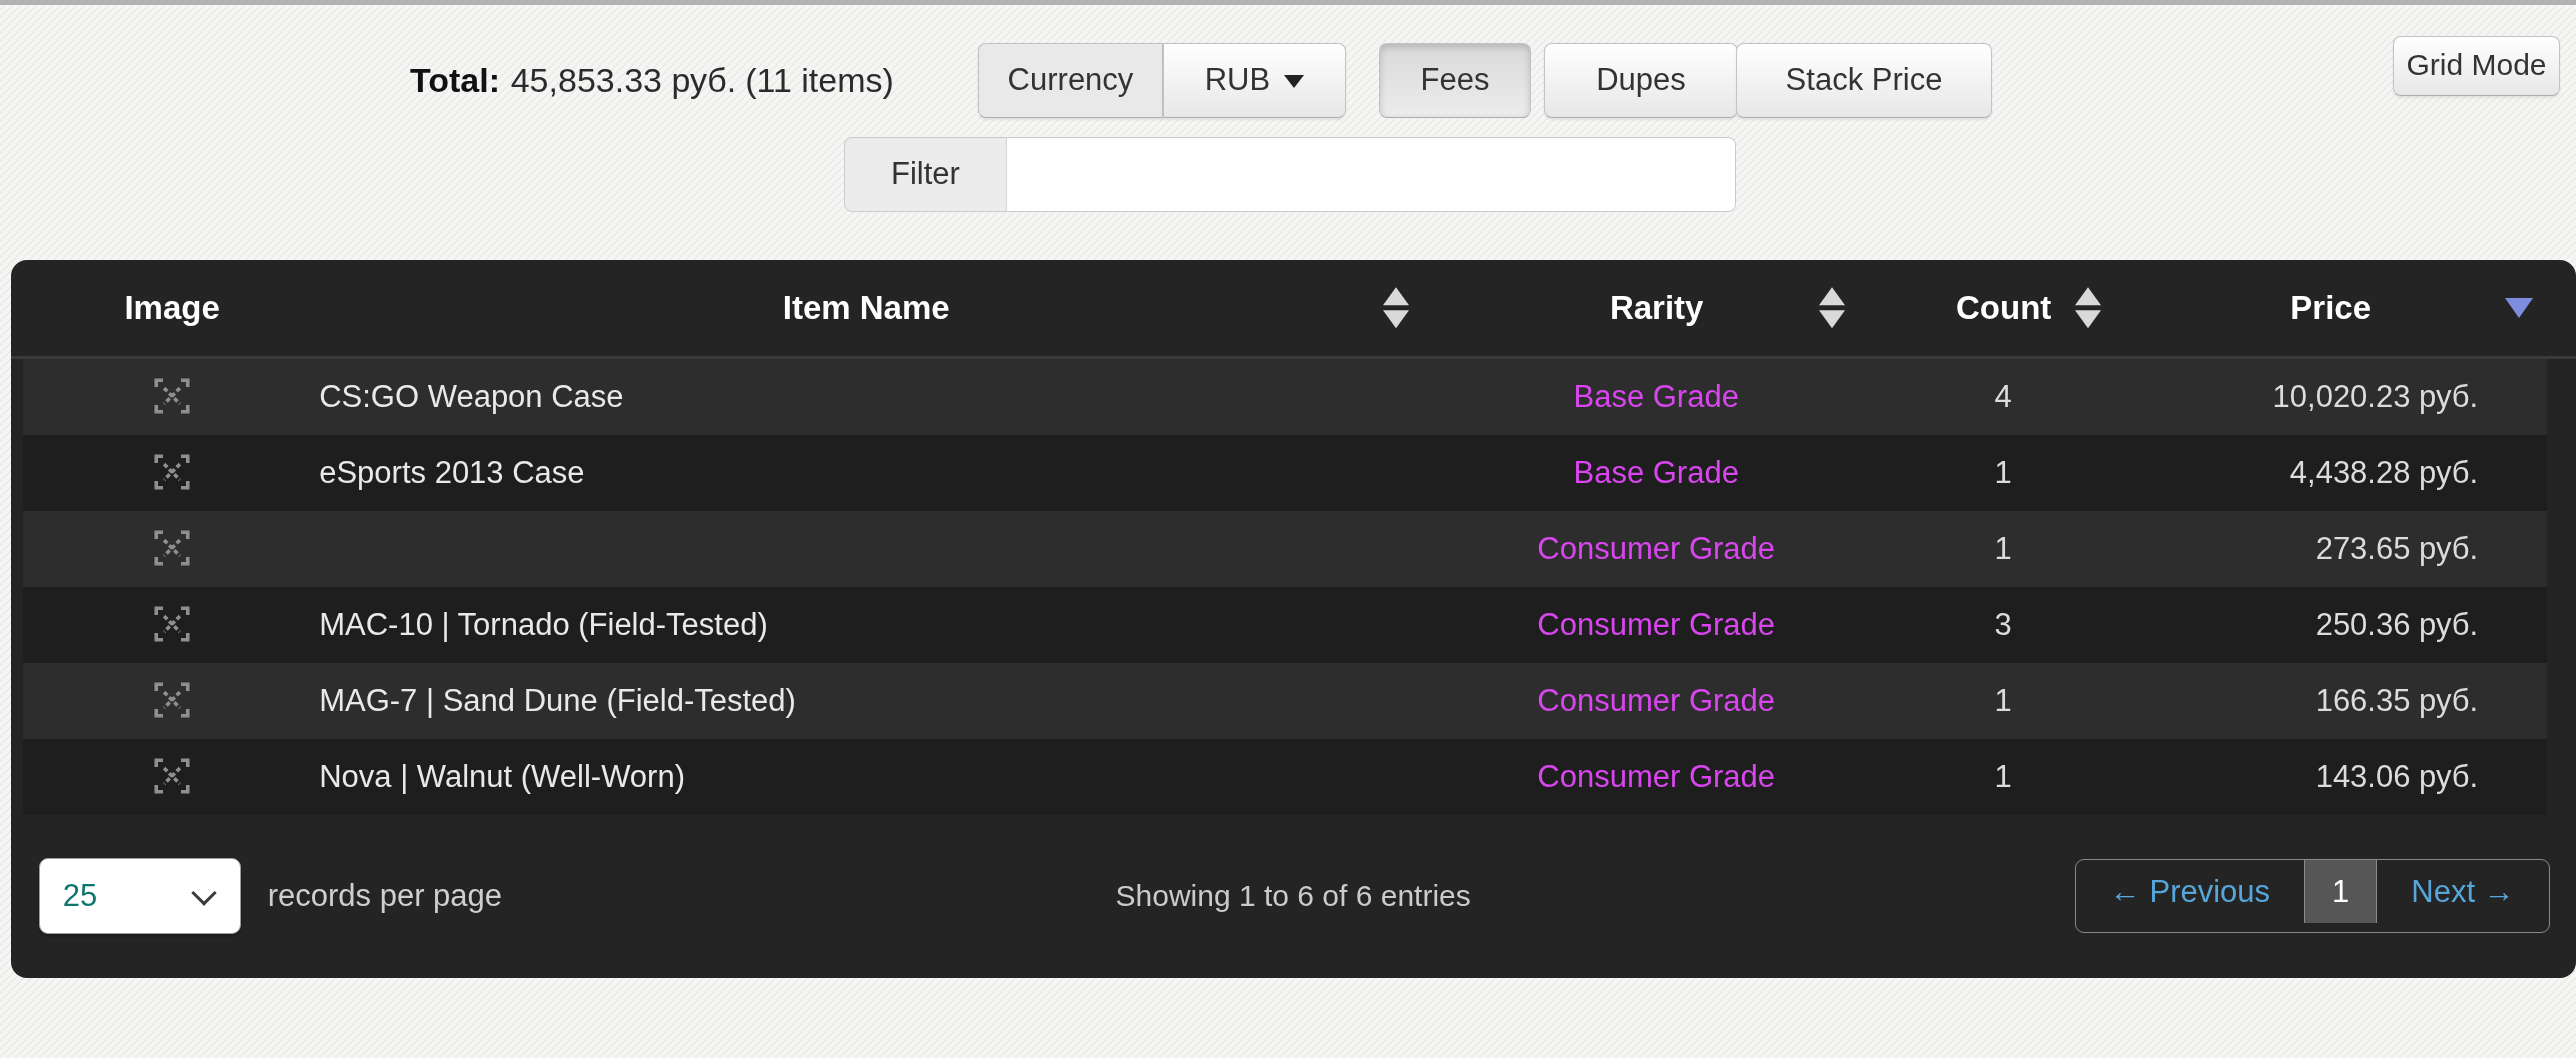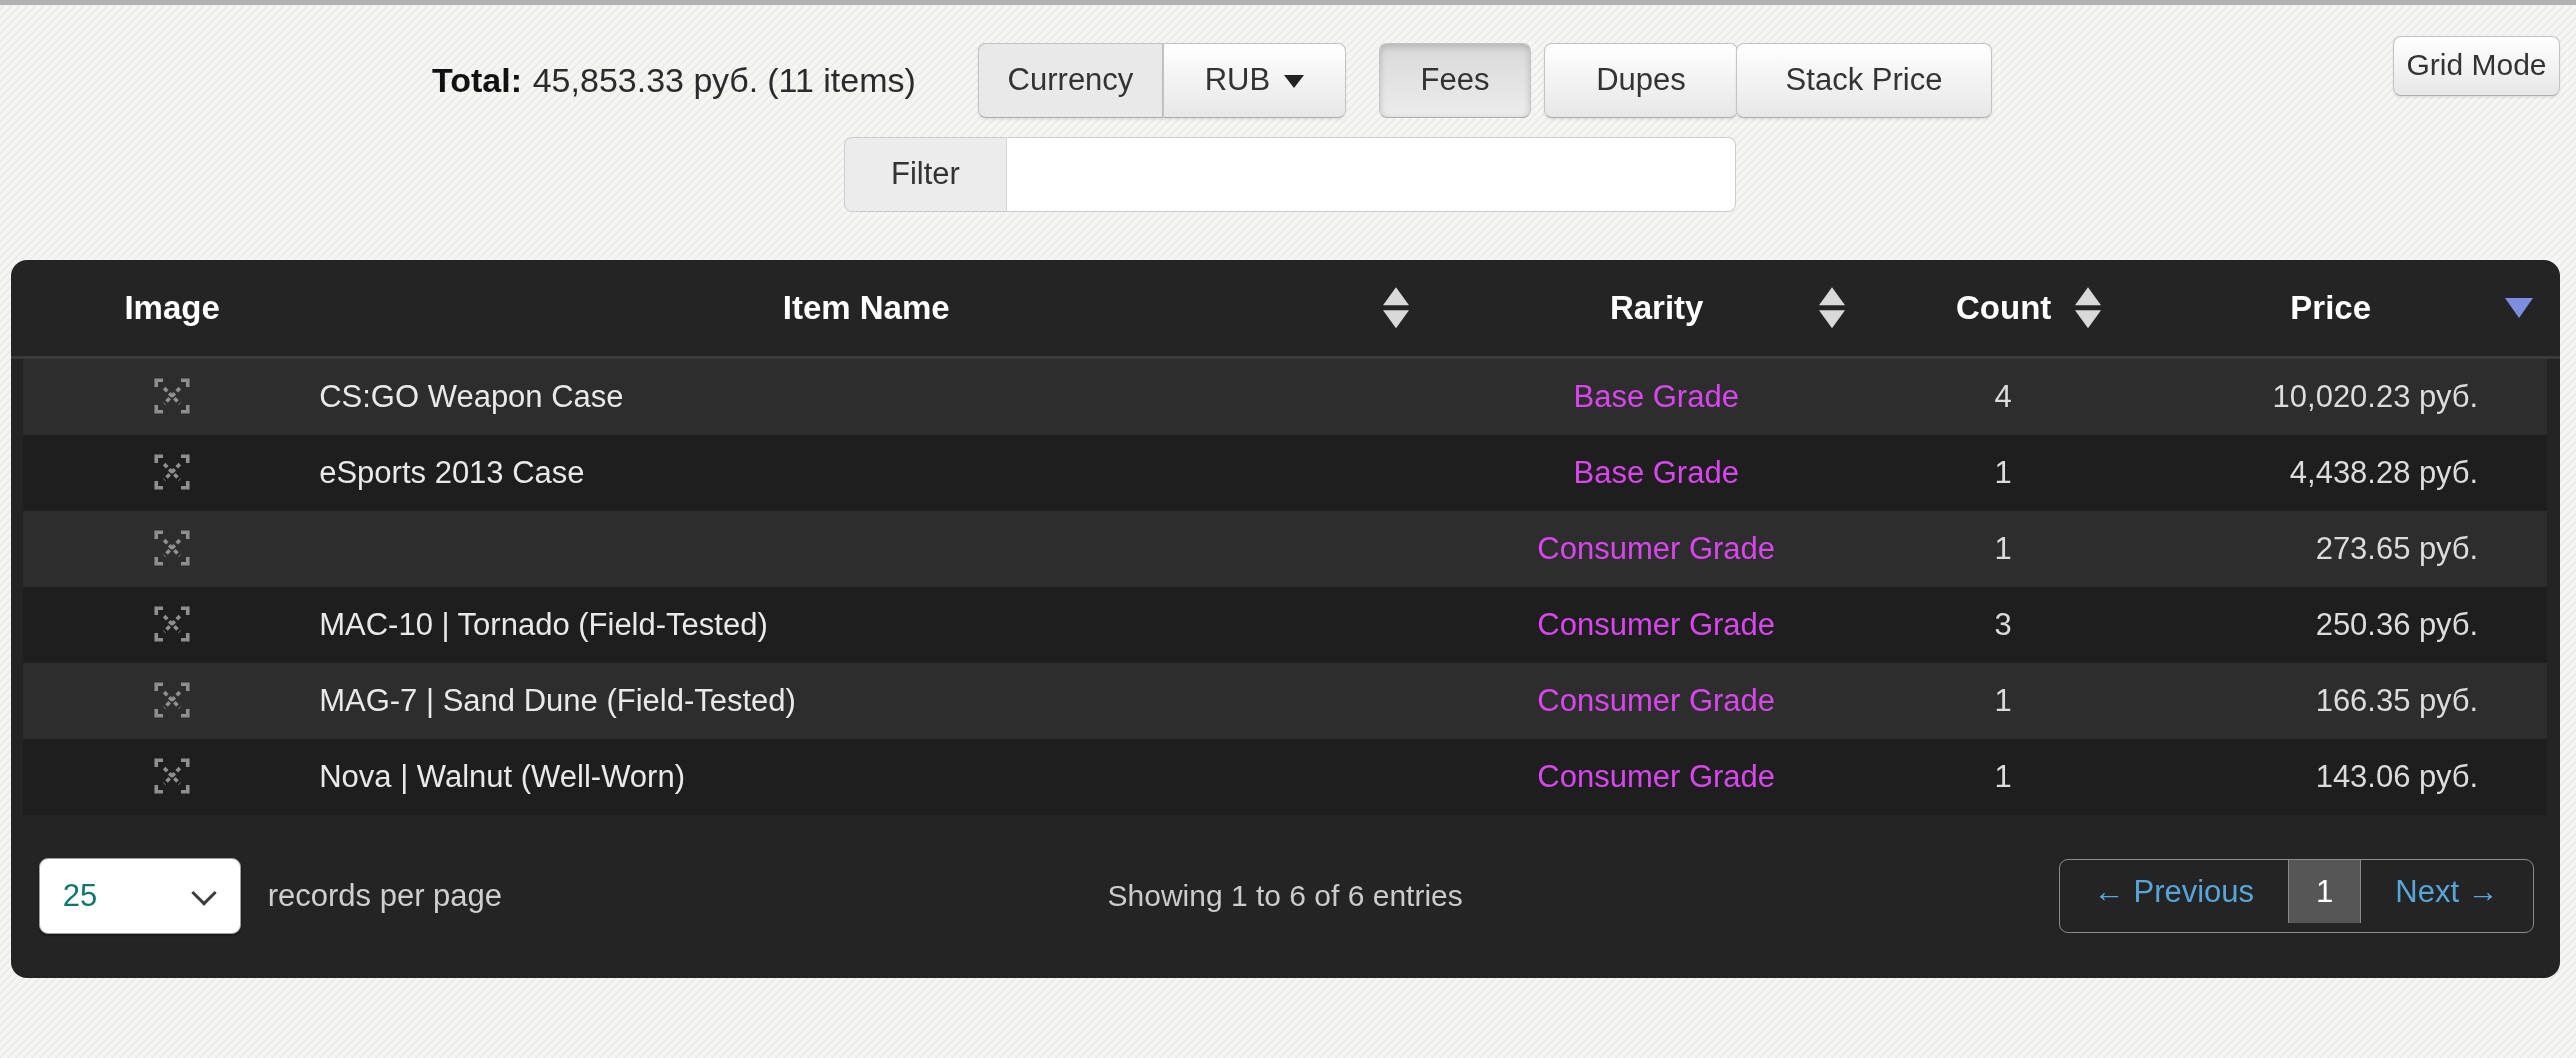--- a/index.html
+++ b/index.html
@@ -8,21 +8,21 @@
     background-color:#f5f5f4;
     background-image: linear-gradient(135deg, rgba(0,0,0,.045) 15%, transparent 15%, transparent 50%, rgba(0,0,0,.045) 50%, rgba(0,0,0,.045) 65%, transparent 65%);
     background-size: 8px 8px;
     font-family:"Liberation Sans","DejaVu Sans",sans-serif;
     color:#333;
   }
   .top-strip { position:absolute; top:0; left:0; right:0; height:4.5px; background:#b2b2b2; }
 
   
   .total { position:absolute; left:410px; top:43px; height:75px; line-height:75px; font-size:34px; color:#2b2b2b; white-space:nowrap; }
-  .total .lbl { font-weight:bold; color:#111; margin-right:10.7px;margin-left:22px; }
+  .total .lbl { font-weight:bold; color:#111; margin-right:10.7px; }
   .total .items { margin-left:9px; }
 
   .btn {
     position:absolute; height:75px; line-height:72px; text-align:center; font-size:31px; color:#333;
     background:linear-gradient(#ffffff,#e7e7e7); border:1.8px solid #c3c3c3; border-bottom-color:#adadad;
     border-radius:8px; box-sizing:border-box; box-shadow:0 1.8px 2.7px rgba(0,0,0,.08); cursor:pointer; white-space:nowrap;
   }
   .btn-currency { left:978px; top:43px; width:185px; border-radius:8px 0 0 8px; background:#e9e9e9; border-right:0.9px solid #c3c3c3; }
   .btn-rub      { left:1163px; top:43px; width:183px; border-radius:0 8px 8px 0; }
   .caret { display:inline-block; width:0; height:0; border-left:10.7px solid transparent; border-right:10.7px solid transparent; border-top:13.4px solid #222; margin-left:14.3px; vertical-align:middle; }
@@ -36,21 +36,21 @@
     position:absolute; left:0; top:0; width:163px; height:75px; background:#ececec; border:1.8px solid #cbcbcb;
     border-radius:8px 0 0 8px; box-sizing:border-box; font-size:31px; color:#333; text-align:center; line-height:72px;
   }
   .filter-input {
     position:absolute; left:162px; top:0; width:730px; height:75px; background:#fff; border:1.8px solid #cbcbcb; border-left:0.9px solid #d5d5d5;
     border-radius:0 8px 8px 0; box-sizing:border-box; font-size:31px; padding:0 20px; outline:none;
     font-family:"Liberation Sans","DejaVu Sans",sans-serif;
   }
 
   
-  .panel { position:absolute; left:10.7px; top:260px; width:2549px; height:718px; background:#242424; border-radius:16px; }
+  .panel { position:absolute; left:10.7px; top:260px; width:2549px; height:718px; background:#242424; border-radius:16px;padding-left:16px; }
 
   .thead { position:absolute; left:0; top:0; width:100%; height:99px; border-bottom:3.6px solid #3a3a3a; box-sizing:border-box; }
   .th { position:absolute; top:0; height:95px; line-height:95px; color:#ffffff; font-weight:bold; font-size:33px; text-align:center; cursor:pointer; }
   .th-img    { left:22.4px;   width:278px; cursor:default; }
   .th-name   { left:300px;  width:1111px; }
   .th-rarity { left:1411px; width:470px; }
   .th-count  { left:1881px; width:224px; }
   .th-price  { left:2105px; width:430px; }
 
   .sort { position:absolute; right:12.5px; top:50%; transform:translateY(-50%); }

